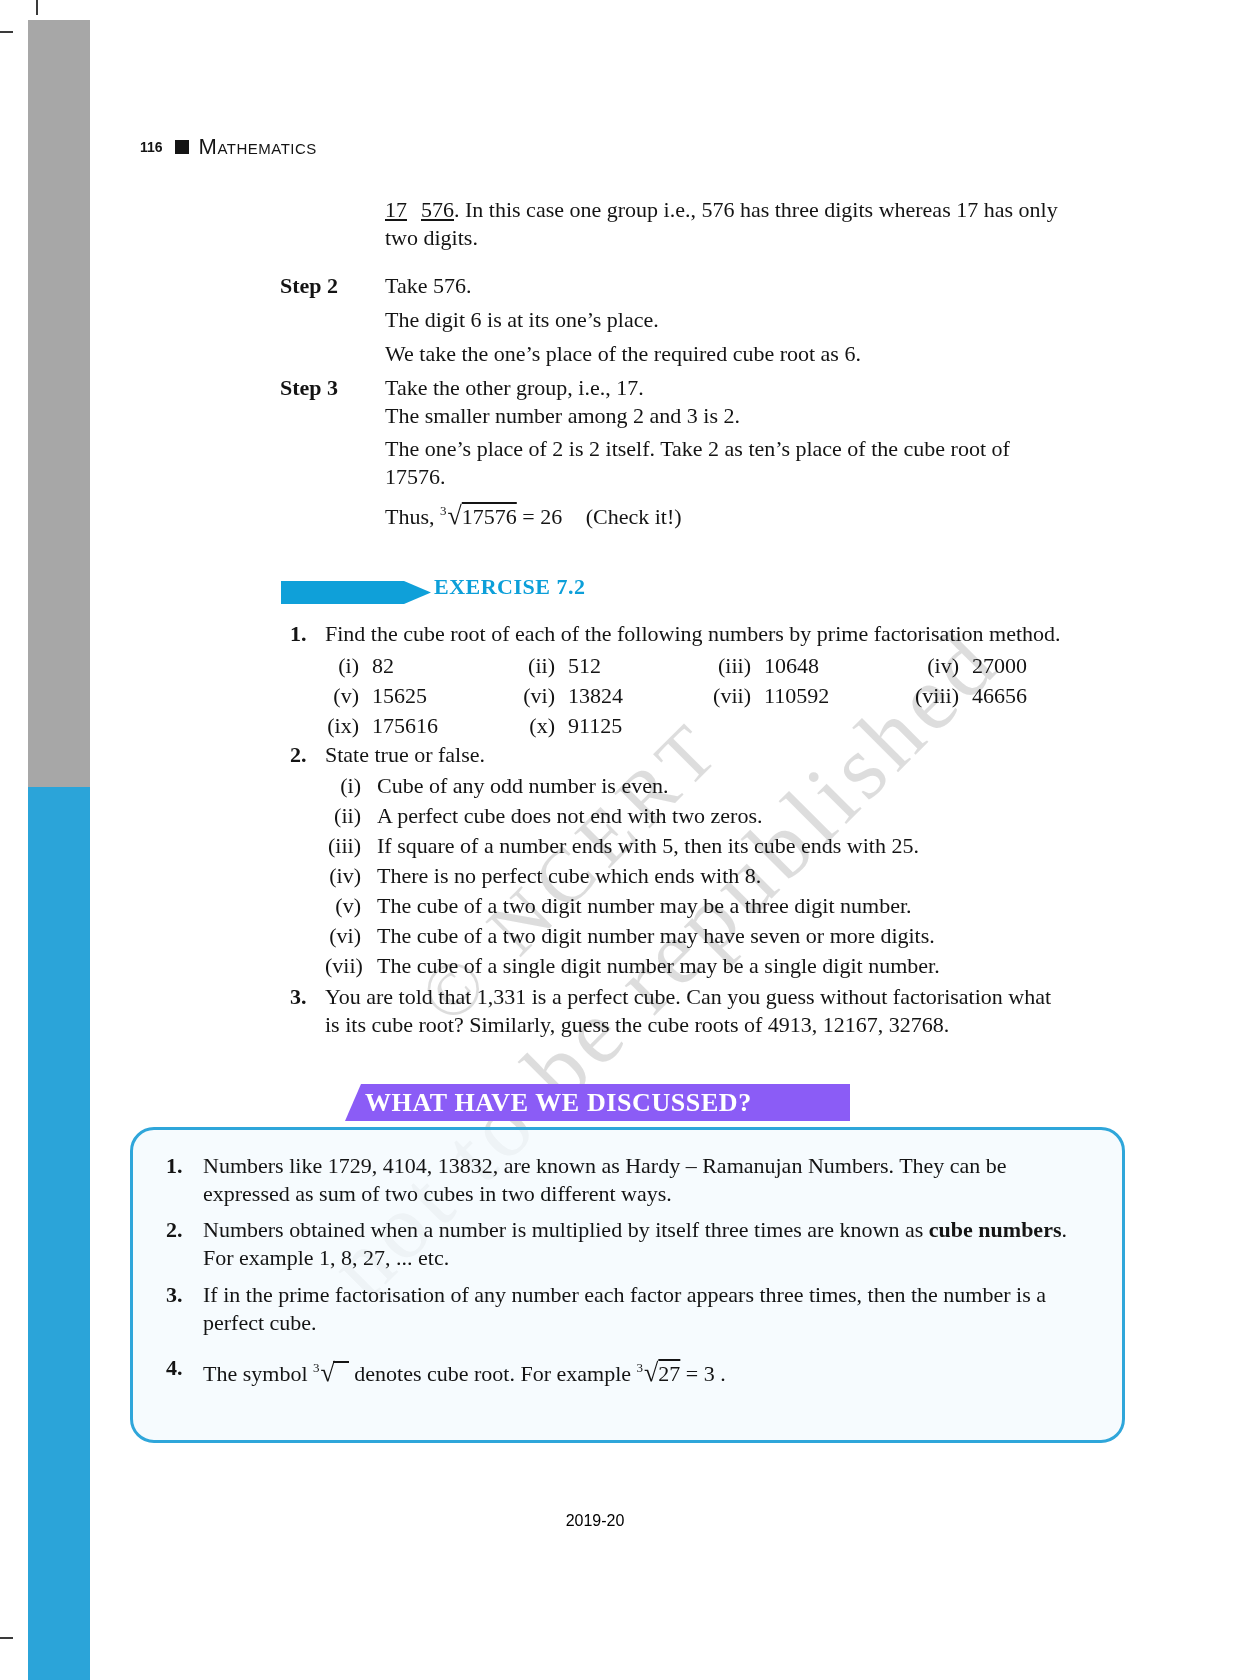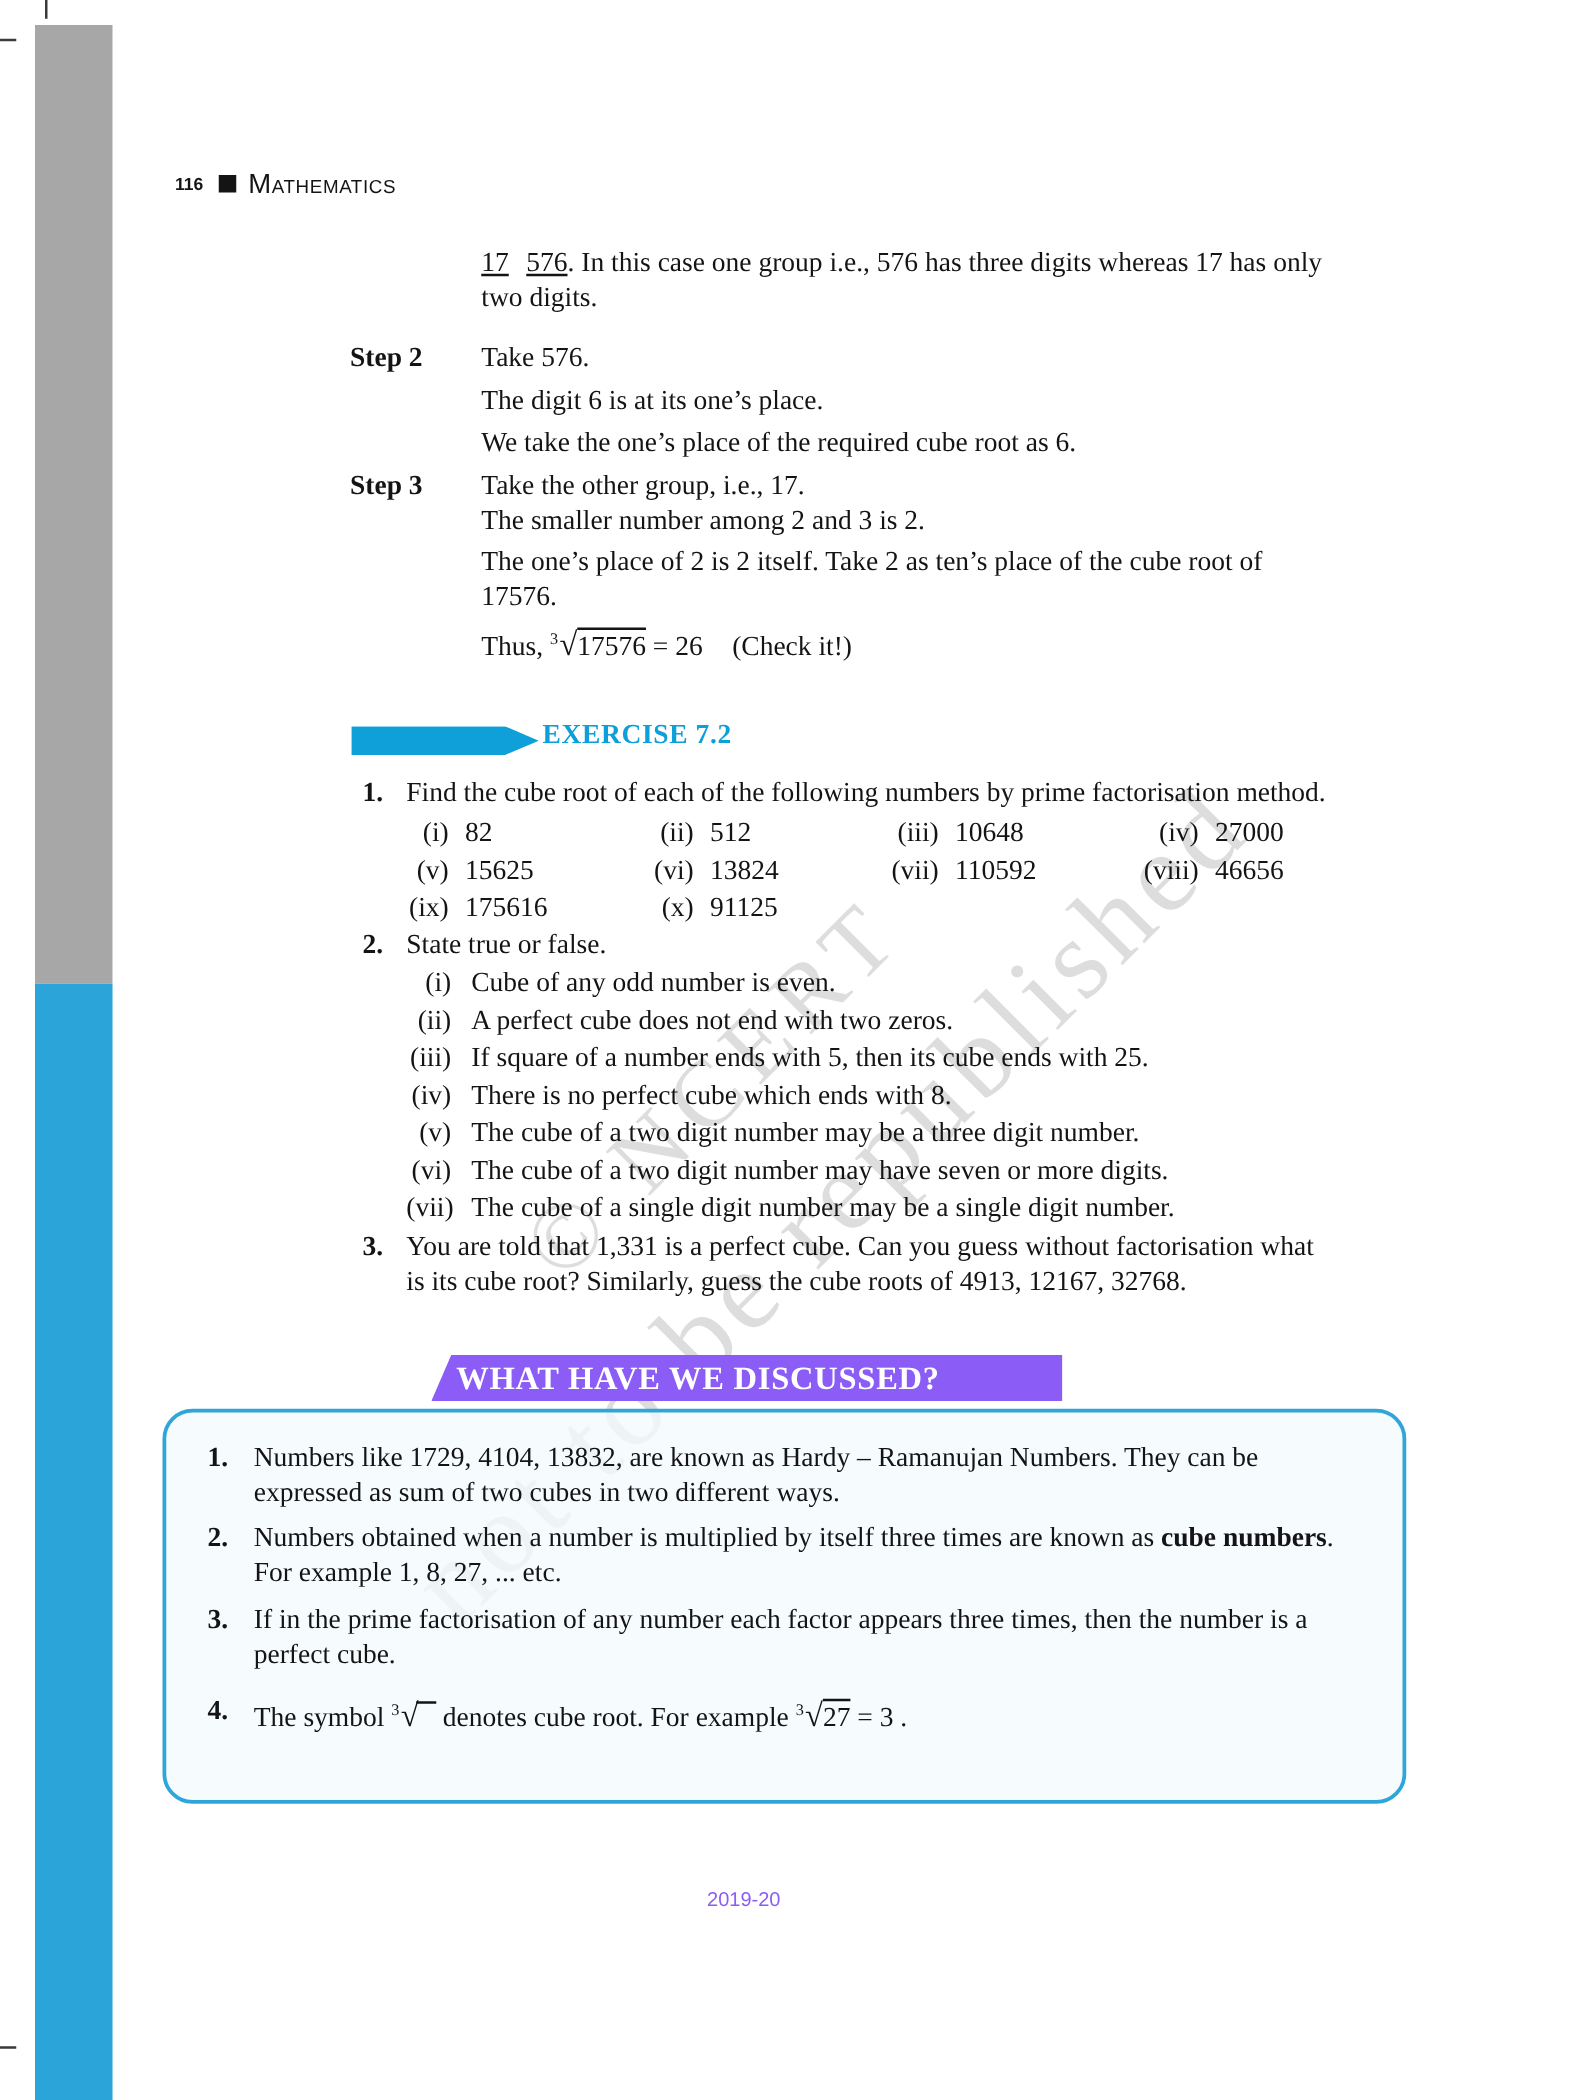--- a/index.html
+++ b/index.html
@@ -84,21 +84,21 @@
     border:3px solid #2fa6da; border-radius:24px;
     background:rgba(243,250,254,.75); padding-top:22px;
   }
   .s-item { position:relative; }
   .s-num { position:absolute; left:33px; font-weight:bold; line-height:28px; }
   .s-text { margin-left:70px; }
   .mt8b { margin-top:8px; } .mt9b { margin-top:9px; } .mt17b { margin-top:17px; }
 
   
   .page-footer { position:absolute; left:0; top:1512px; width:1190px; text-align:center;
-    font-family:"Liberation Sans", sans-serif; font-size:16px; color:#8b5cf6; }
+    font-family:"Liberation Sans", sans-serif; font-size:16px; color:#000000; }
 
   b { font-weight:bold; }
 </style>
 </head>
 <body>
 
 <div class="crop crop-v1"></div>
 <div class="crop crop-h1"></div>
 <div class="crop crop-h2"></div>
 <div class="sidebar-gray"></div>

